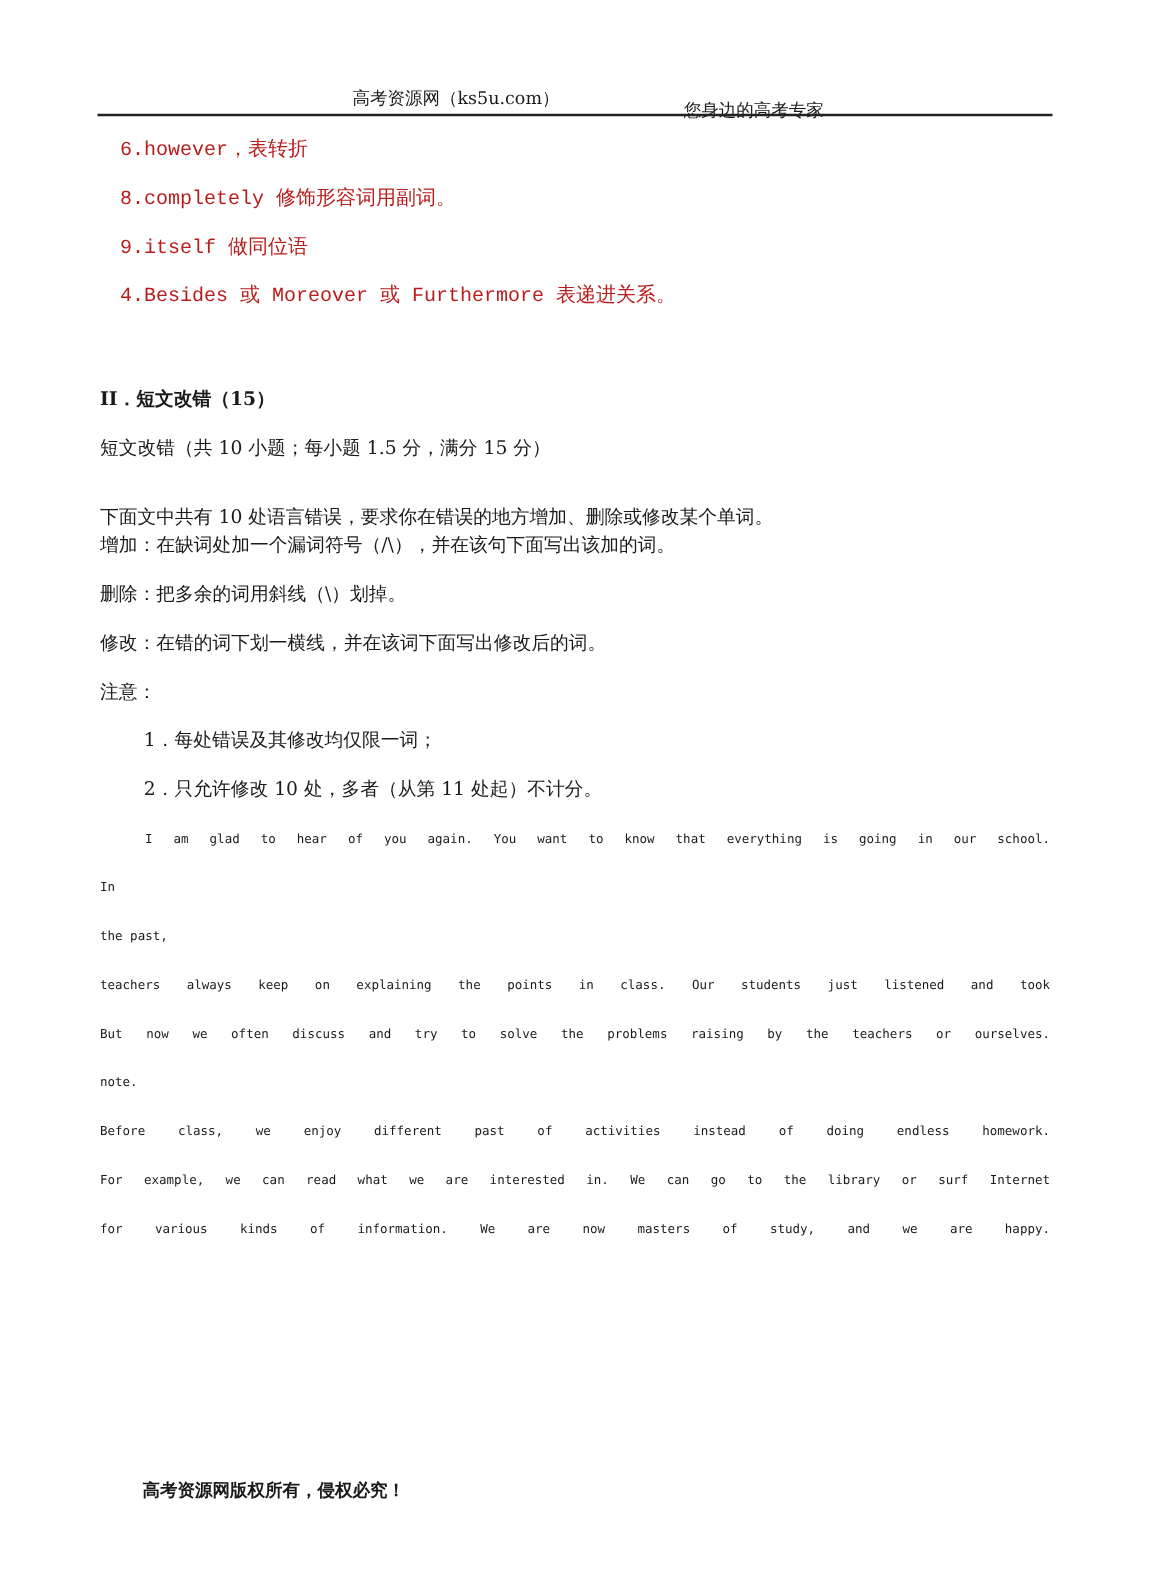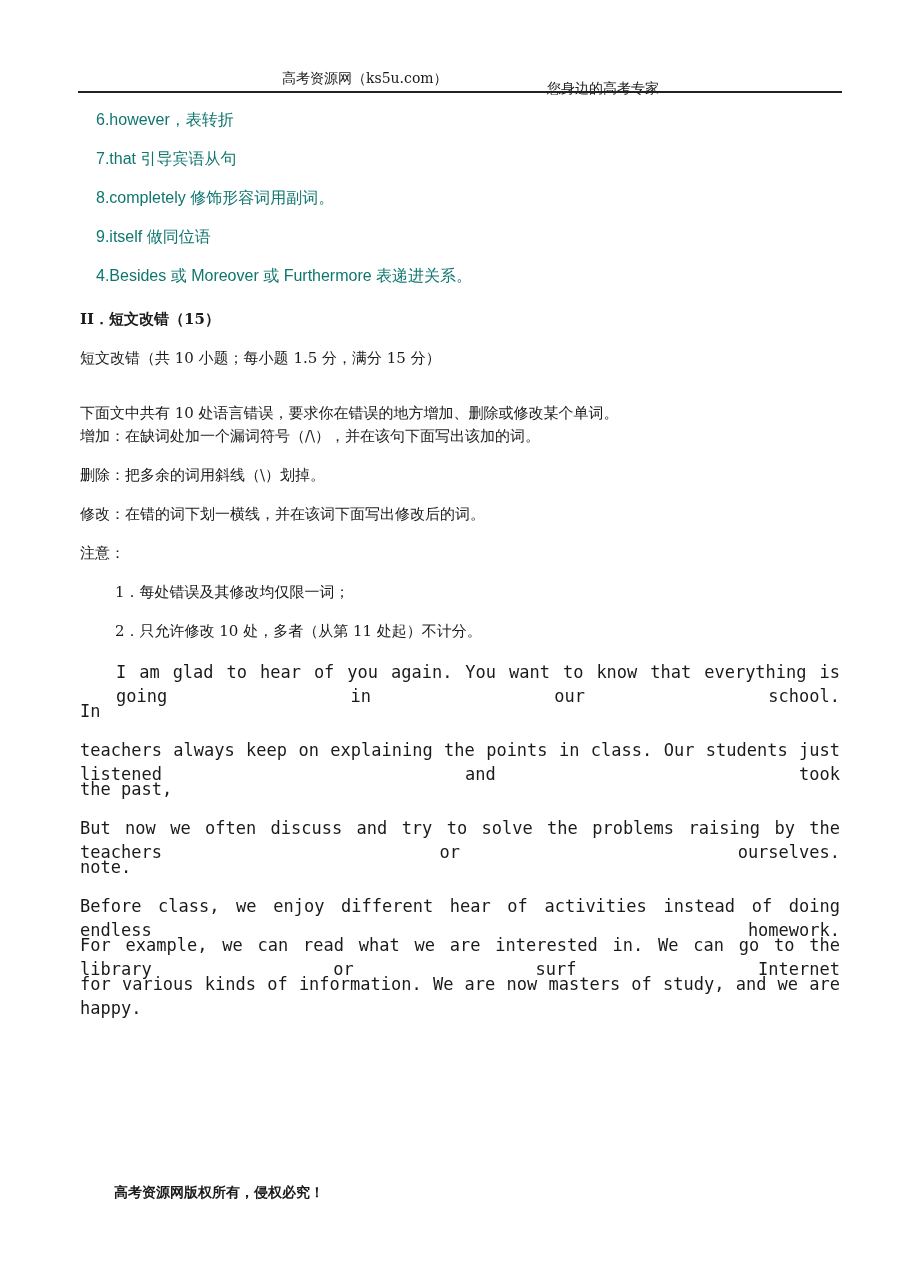--- a/index.html
+++ b/index.html
@@ -3,63 +3,62 @@
 <meta charset="utf-8">
 <style>
   html, body { margin: 0; padding: 0; background: #ffffff; }
   body { width: 920px; height: 1274px; position: relative; overflow: hidden;
          font-family: "DejaVu Serif", "Liberation Serif", serif; color: #1a1a1a; }
   .header { position: absolute; left: 78px; top: 70px; width: 764px; height: 22px; }
   .header-left { position: absolute; left: 204px; top: 0; font-size: 14px; }
   .header-right { position: absolute; left: 469px; top: 0; font-size: 14px; margin-top: 10px; }
   .header-rule { position: absolute; left: 78px; top: 91px; width: 764px; height: 2px; background: #222; }
   .answers { position: absolute; left: 96px; top: 108px; }
-  .answer { font-family: Liberation Sans, sans-serif; font-size: 16px; color: #0f766e; height: 39px; line-height: 24px; white-space: nowrap; }
+  .answer { font-family: Liberation Mono, monospace; font-size: 16px; color: #b91c1c; height: 39px; line-height: 24px; white-space: nowrap; }
   .section-title { position: absolute; left: 80px; top: 310px; font-size: 15px; font-weight: bold; }
   .para { position: absolute; left: 80px; font-size: 15px; white-space: nowrap; text-align: center; }
   .note-item { position: absolute; left: 115px; font-size: 15px; white-space: nowrap; }
   .passage { position: absolute; left: 80px; top: 660px; width: 760px;
-             font-family: "DejaVu Sans Mono", "Liberation Mono", monospace; font-size: 17px; }
+             font-family: "DejaVu Sans Mono", "Liberation Mono", monospace; font-size: 10px; }
   .pline { height: 39px; line-height: 24px; white-space: nowrap; }
   .pline.justify { text-align: justify; text-align-last: justify; white-space: normal; }
   .indent { padding-left: 36px; }
   .footer { position: absolute; left: 114px; top: 1184px; font-size: 14px; font-weight: bold; }
 </style>
 </head>
 <body>
 
 <div class="header">
   <span class="header-left">高考资源网（ks5u.com）</span>
   <span class="header-right">您身边的高考专家</span>
 </div>
 <div class="header-rule"></div>
 
 <div class="answers">
   <div class="answer">6.however，表转折</div>
-  <div class="answer">7.that 引导宾语从句</div>
   <div class="answer">8.completely 修饰形容词用副词。</div>
   <div class="answer">9.itself 做同位语</div>
   <div class="answer">4.Besides 或 Moreover 或 Furthermore 表递进关系。</div>
 </div>
 
 <div class="section-title">II．短文改错（15）</div>
 <div class="para" style="top:349px">短文改错（共 10 小题；每小题 1.5 分，满分 15 分）</div>
 <div class="para" style="top:404px">下面文中共有 10 处语言错误，要求你在错误的地方增加、删除或修改某个单词。</div>
 <div class="para" style="top:427px">增加：在缺词处加一个漏词符号（/\），并在该句下面写出该加的词。</div>
 <div class="para" style="top:466px">删除：把多余的词用斜线（\）划掉。</div>
 <div class="para" style="top:505px">修改：在错的词下划一横线，并在该词下面写出修改后的词。</div>
 <div class="para" style="top:544px">注意：</div>
 <div class="note-item" style="top:583px">1．每处错误及其修改均仅限一词；</div>
 <div class="note-item" style="top:622px">2．只允许修改 10 处，多者（从第 11 处起）不计分。</div>
 
 <div class="passage">
   <div class="pline justify indent">I am glad to hear of you again. You want to know that everything is going in our school.</div>
   <div class="pline">In</div>
+  <div class="pline">the past,</div>
   <div class="pline justify">teachers always keep on explaining the points in class. Our students just listened and took</div>
-  <div class="pline">the past,</div>
   <div class="pline justify">But now we often discuss and try to solve the problems raising by the teachers or ourselves.</div>
   <div class="pline">note.</div>
-  <div class="pline justify">Before class, we enjoy different hear of activities instead of doing endless homework.</div>
+  <div class="pline justify">Before class, we enjoy different past of activities instead of doing endless homework.</div>
   <div class="pline justify">For example, we can read what we are interested in. We can go to the library or surf Internet</div>
   <div class="pline justify">for various kinds of information. We are now masters of study, and we are happy.</div>
 </div>
 
 <div class="footer">高考资源网版权所有，侵权必究！</div>
 
 </body></html>

